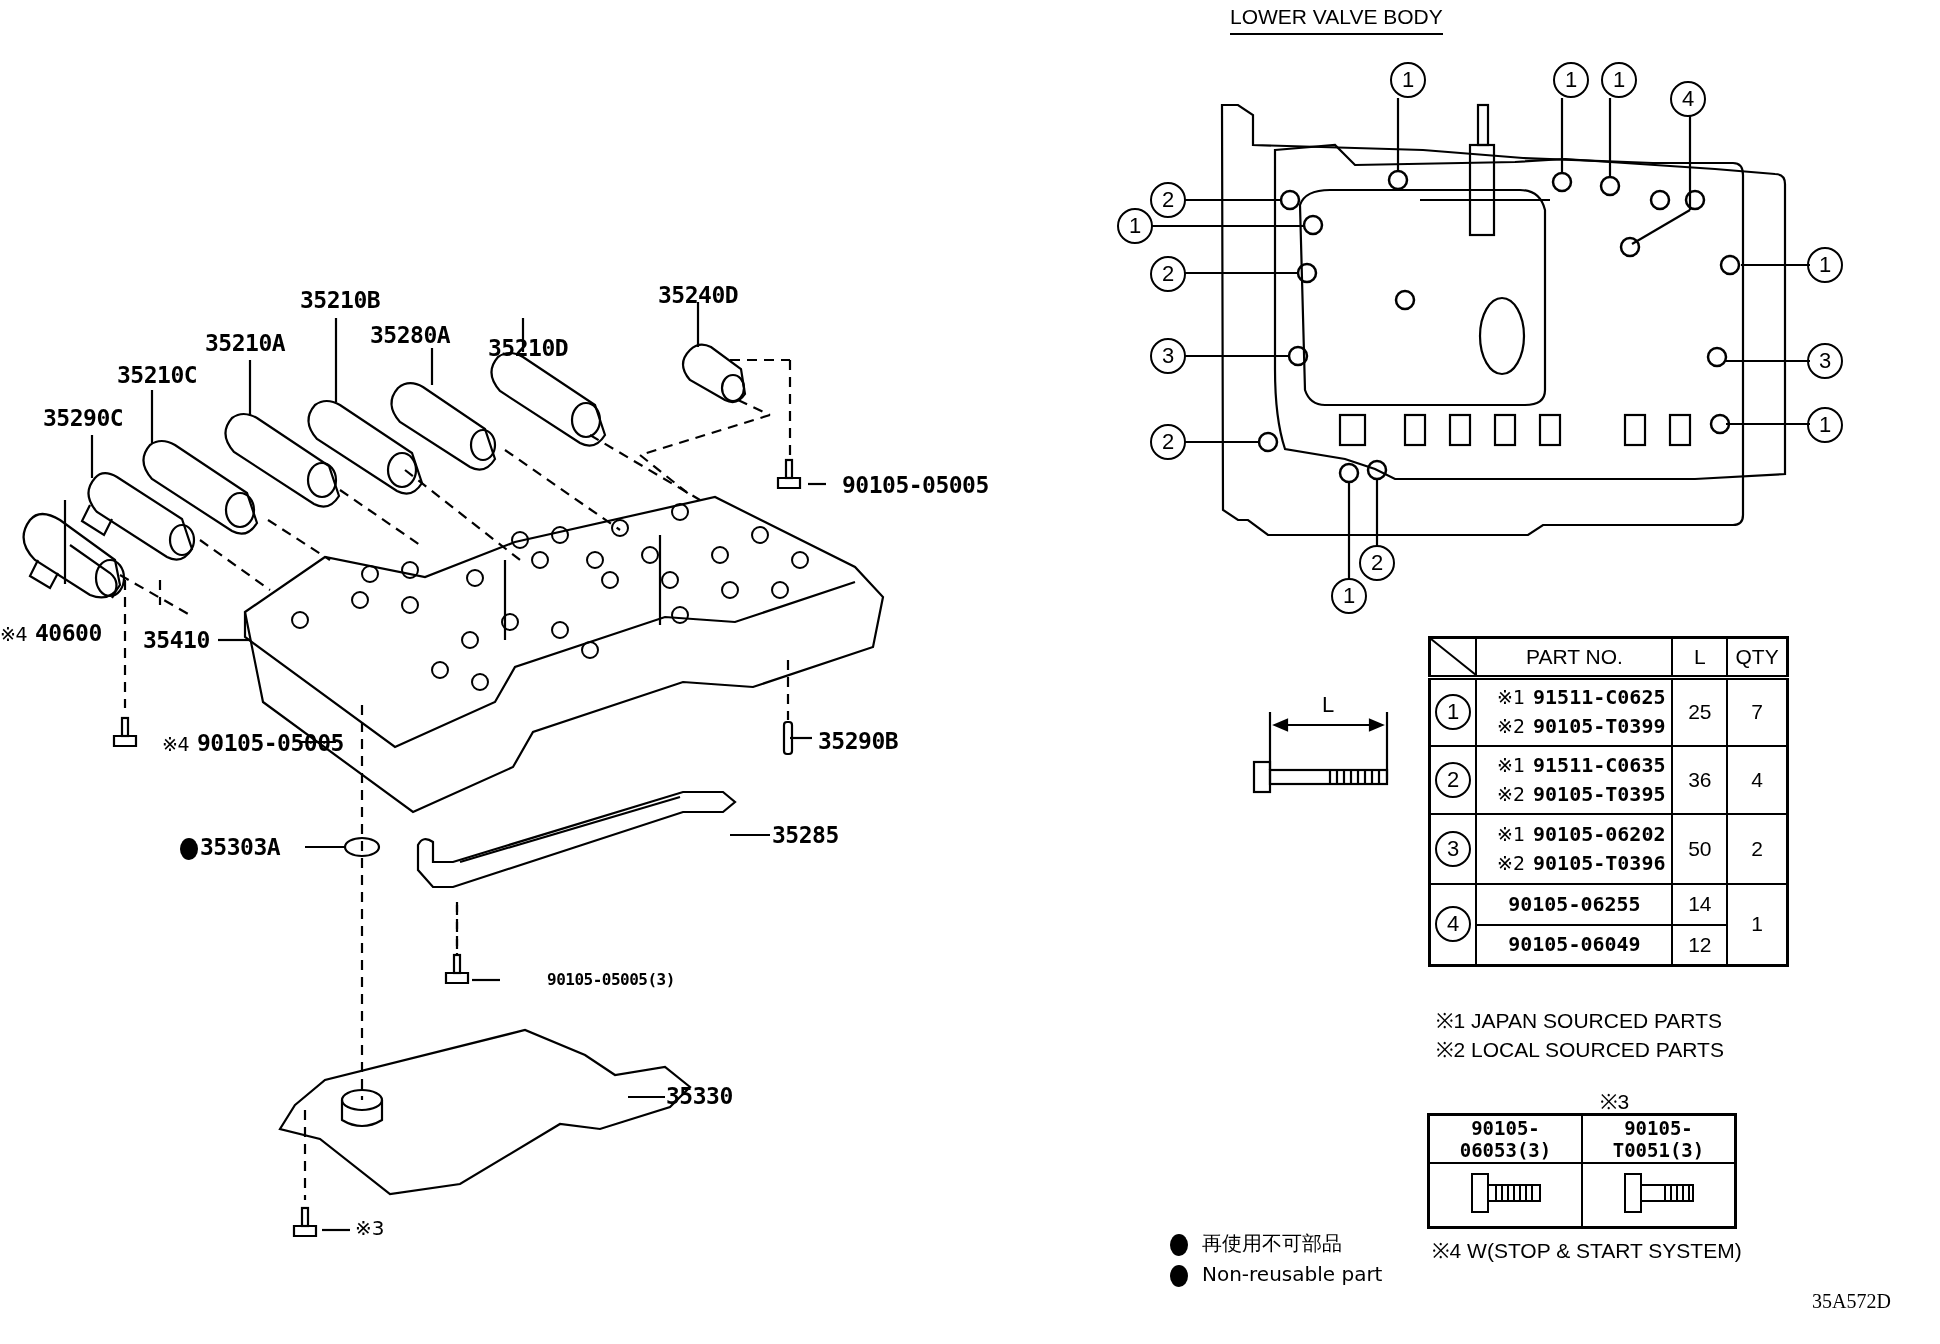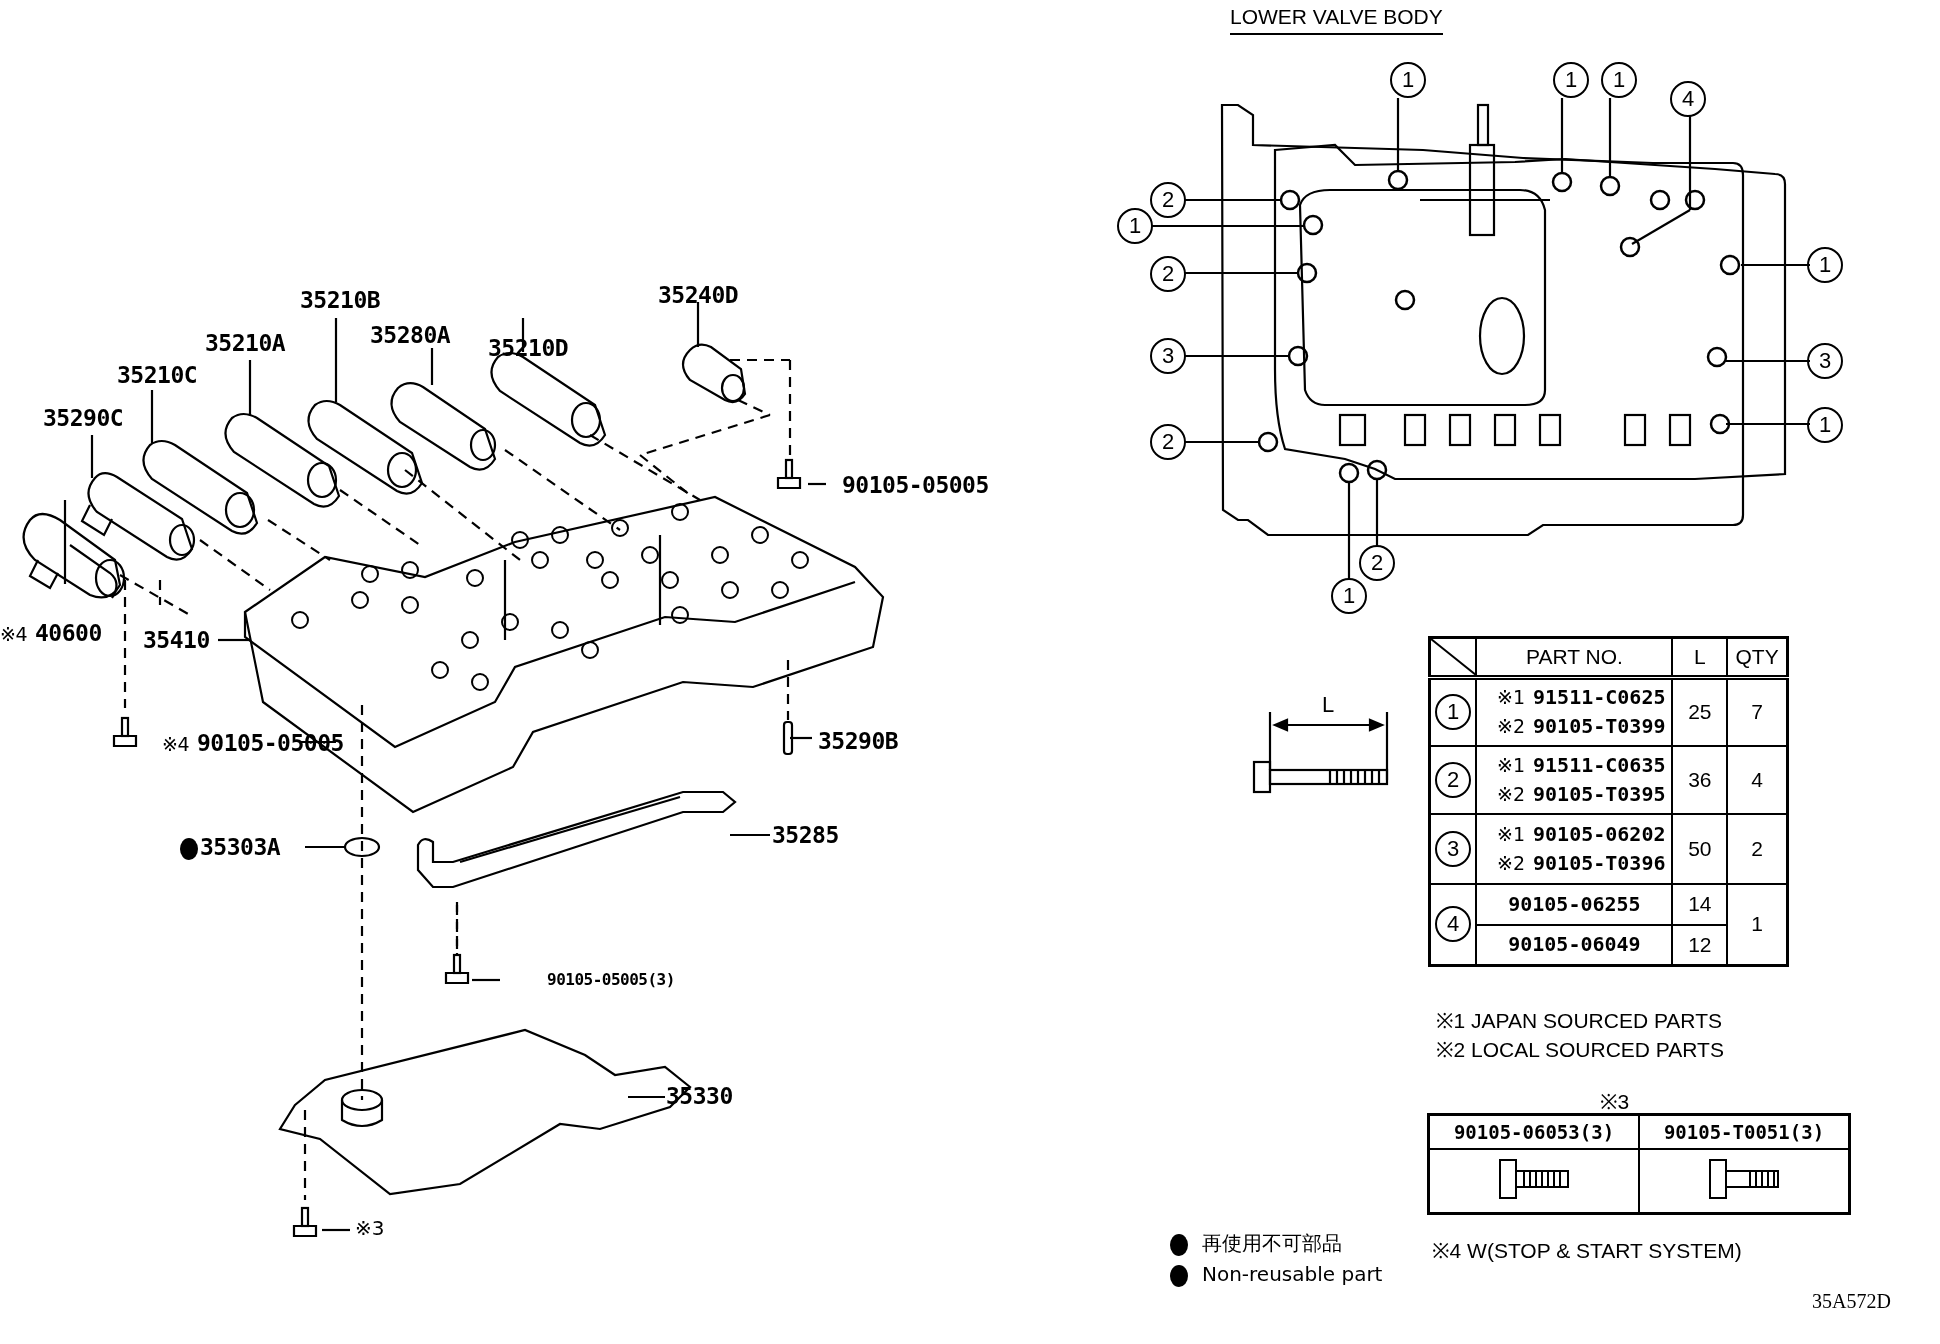--- a/index.html
+++ b/index.html
@@ -339,21 +339,21 @@
     <td class="pcell center">90105-06049</td>
     <td class="num">12</td>
   </tr>
 </tbody>
   </table>
 
 <div class="abs note" style="left:1436px;top:1006px;">※1 JAPAN SOURCED PARTS</div>
 <div class="abs note" style="left:1436px;top:1035px;">※2 LOCAL SOURCED PARTS</div>
 <div class="abs note" style="left:1600px;top:1087px;">※3</div>
 
-<table class="t3" style="left:1427px;top:1113px;width:424px;padding-left:40px;">
+<table class="t3" style="left:1427px;top:1113px;width:310px;padding-left:40px;">
   <tbody>
       <tr class="h">
     <td style="width:50%;">90105-06053(3)</td>
     <td style="width:50%;">90105-T0051(3)</td>
   </tr>
   <tr style="height:64px;">
     <td>
       <svg width="80" height="44" fill="none" stroke="#000" stroke-width="2">
         <rect x="6" y="3" width="16" height="38"></rect>
             <rect x="22" y="14" width="52" height="16"></rect>

